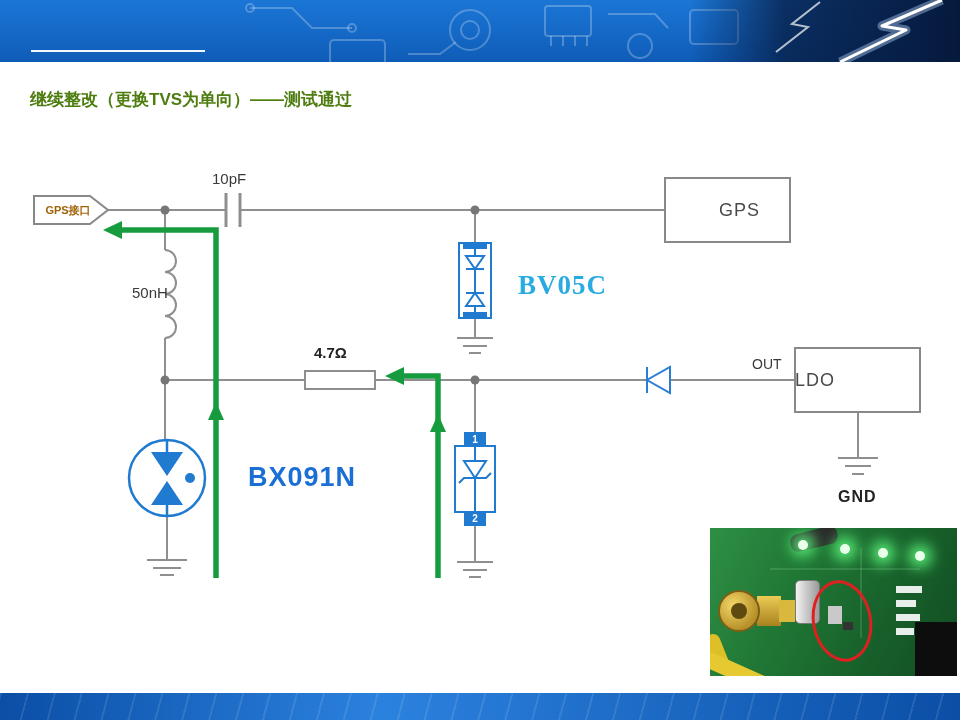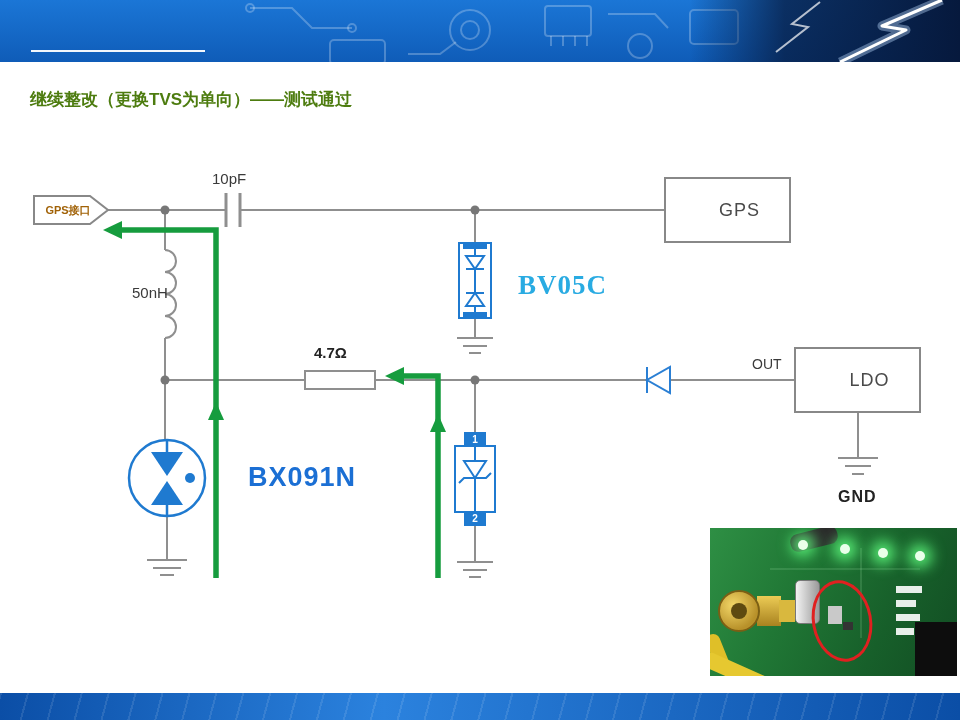--- a/index.html
+++ b/index.html
@@ -200,21 +200,21 @@
     </g>
   </svg>
 
   <div class="lbl lbl-tag" style="left:37px; top:203px; width:62px; text-align:center;">GPS接口</div>
   <div class="lbl lbl-sm" style="left:212px; top:170px;">10pF</div>
   <div class="lbl lbl-box" style="left:665px; top:200px; width:149px; text-align:center;">GPS</div>
   <div class="lbl lbl-blue-lg" style="left:518px; top:270px; color:#29abe2;font-family:Liberation Serif, serif;">BV05C</div>
   <div class="lbl lbl-sm" style="left:108px; top:284px;margin-left:24px;">50nH</div>
   <div class="lbl lbl-sm" style="left:314px; top:344px; color:#222;font-weight:bold;">4.7Ω</div>
   <div class="lbl lbl-sm" style="left:752px; top:356px; font-size:14px;">OUT</div>
-  <div class="lbl lbl-box" style="left:795px; top:370px; width:149px; text-align:center;">LDO</div>
+  <div class="lbl lbl-box" style="left:795px; top:370px; width:149px; ">LDO</div>
   <div class="lbl lbl-blue-lg" style="left:212px; top:462px; color:#1b6fd4;margin-left:36px;">BX091N</div>
   <div class="lbl lbl-pin" style="left:464px; top:434px;">1</div>
   <div class="lbl lbl-pin" style="left:464px; top:513px;">2</div>
   <div class="lbl lbl-gnd" style="left:838px; top:488px;">GND</div>
 
   <div class="pcb">
     <div class="trace" style="left:60px; top:40px; width:150px; height:2px;"></div>
     <div class="trace" style="left:150px; top:20px; width:2px; height:90px;"></div>
     <div class="antenna"></div>
     <span class="led" style="left:88px; top:12px;"></span>

